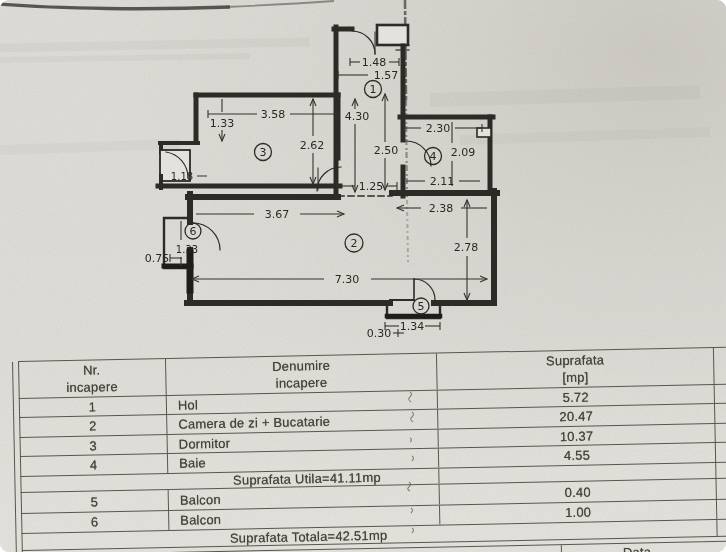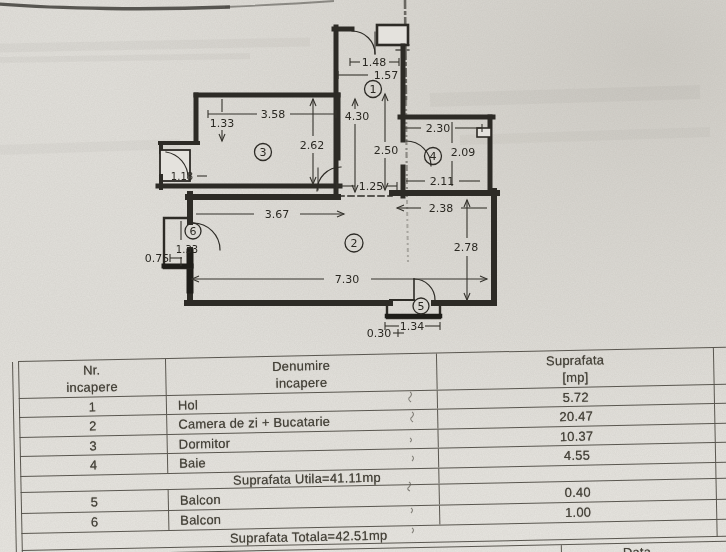--- a/index.html
+++ b/index.html
@@ -1,19 +1,20 @@
 <!DOCTYPE html>
 <html><head>
 <meta charset="utf-8">
 <style>
   html,body{margin:0;padding:0;}
   .page{
     position:relative;width:726px;height:552px;overflow:hidden;
     background:#e2e0db;
     font-family:"Liberation Sans",sans-serif;
+    border-radius:9px;
   }
   .shade{position:absolute;inset:0;pointer-events:none;}
   
   .scan-table{
     position:absolute;left:18px;top:361px;width:708px;
     transform:rotate(-1.15deg);transform-origin:0 0;
     color:#454239;font-size:13px;letter-spacing:.2px;
     text-shadow:0 0 .7px rgba(60,56,48,.75);
   }
   .ttop{border-top:1.4px solid #59564f;}

